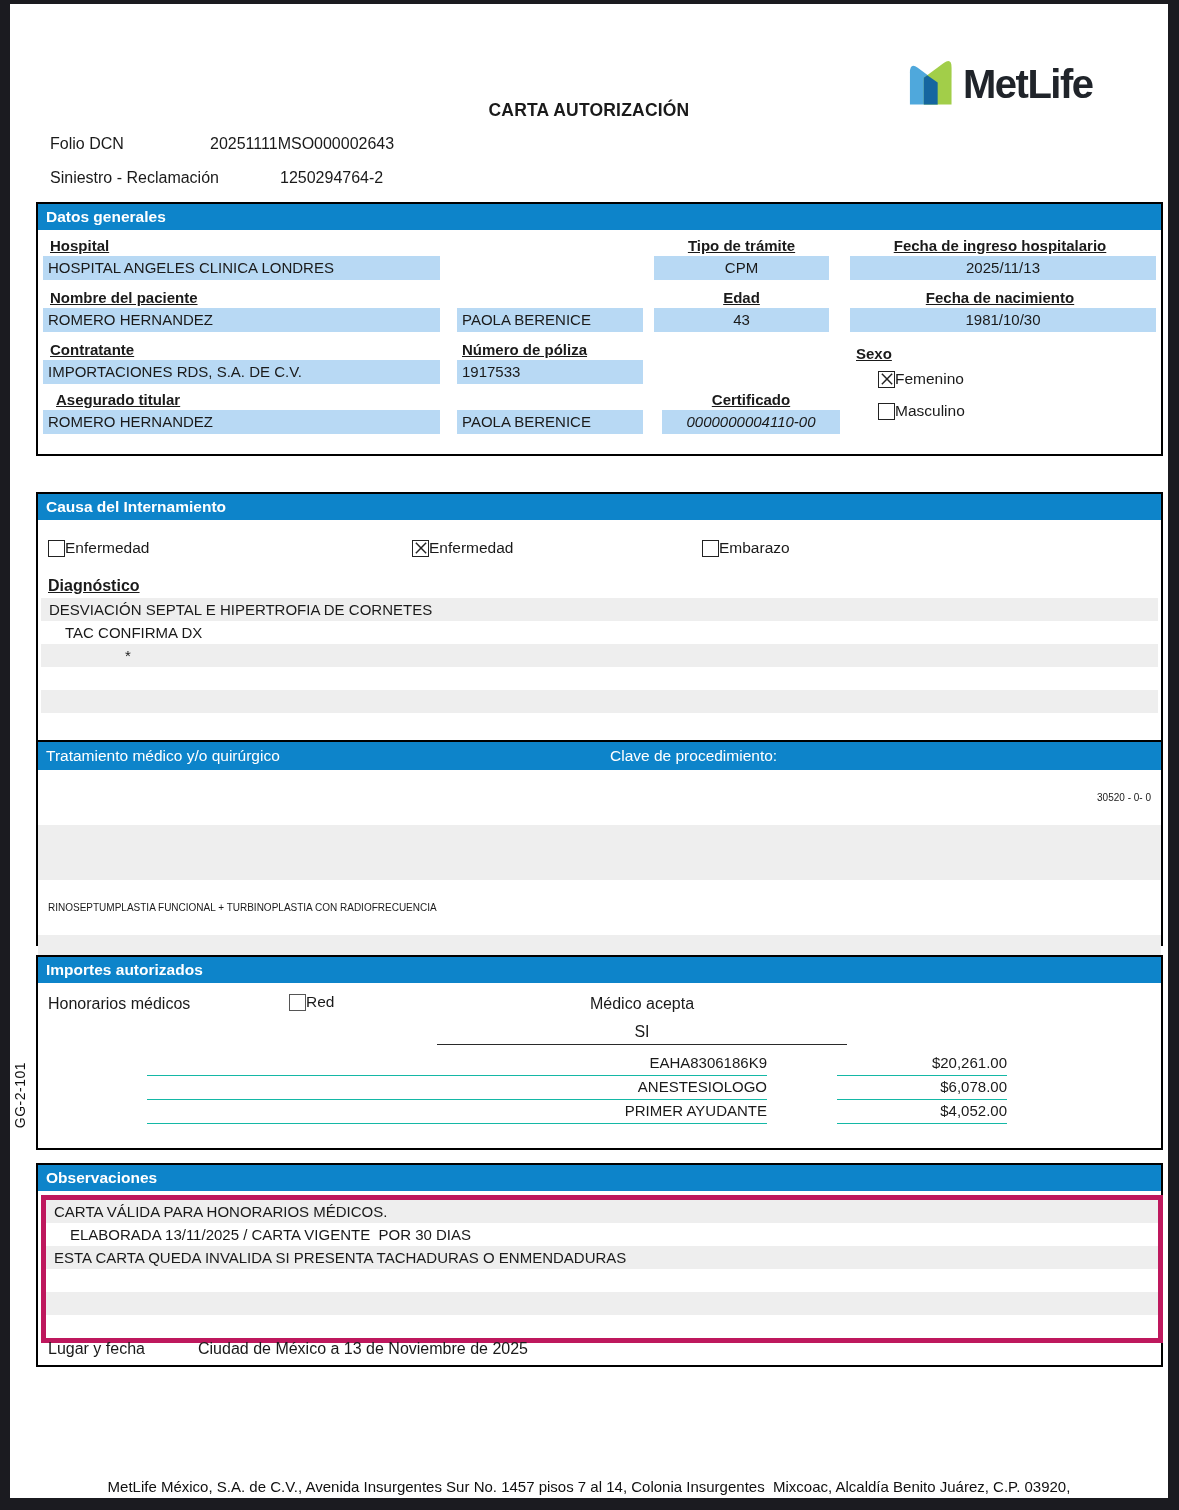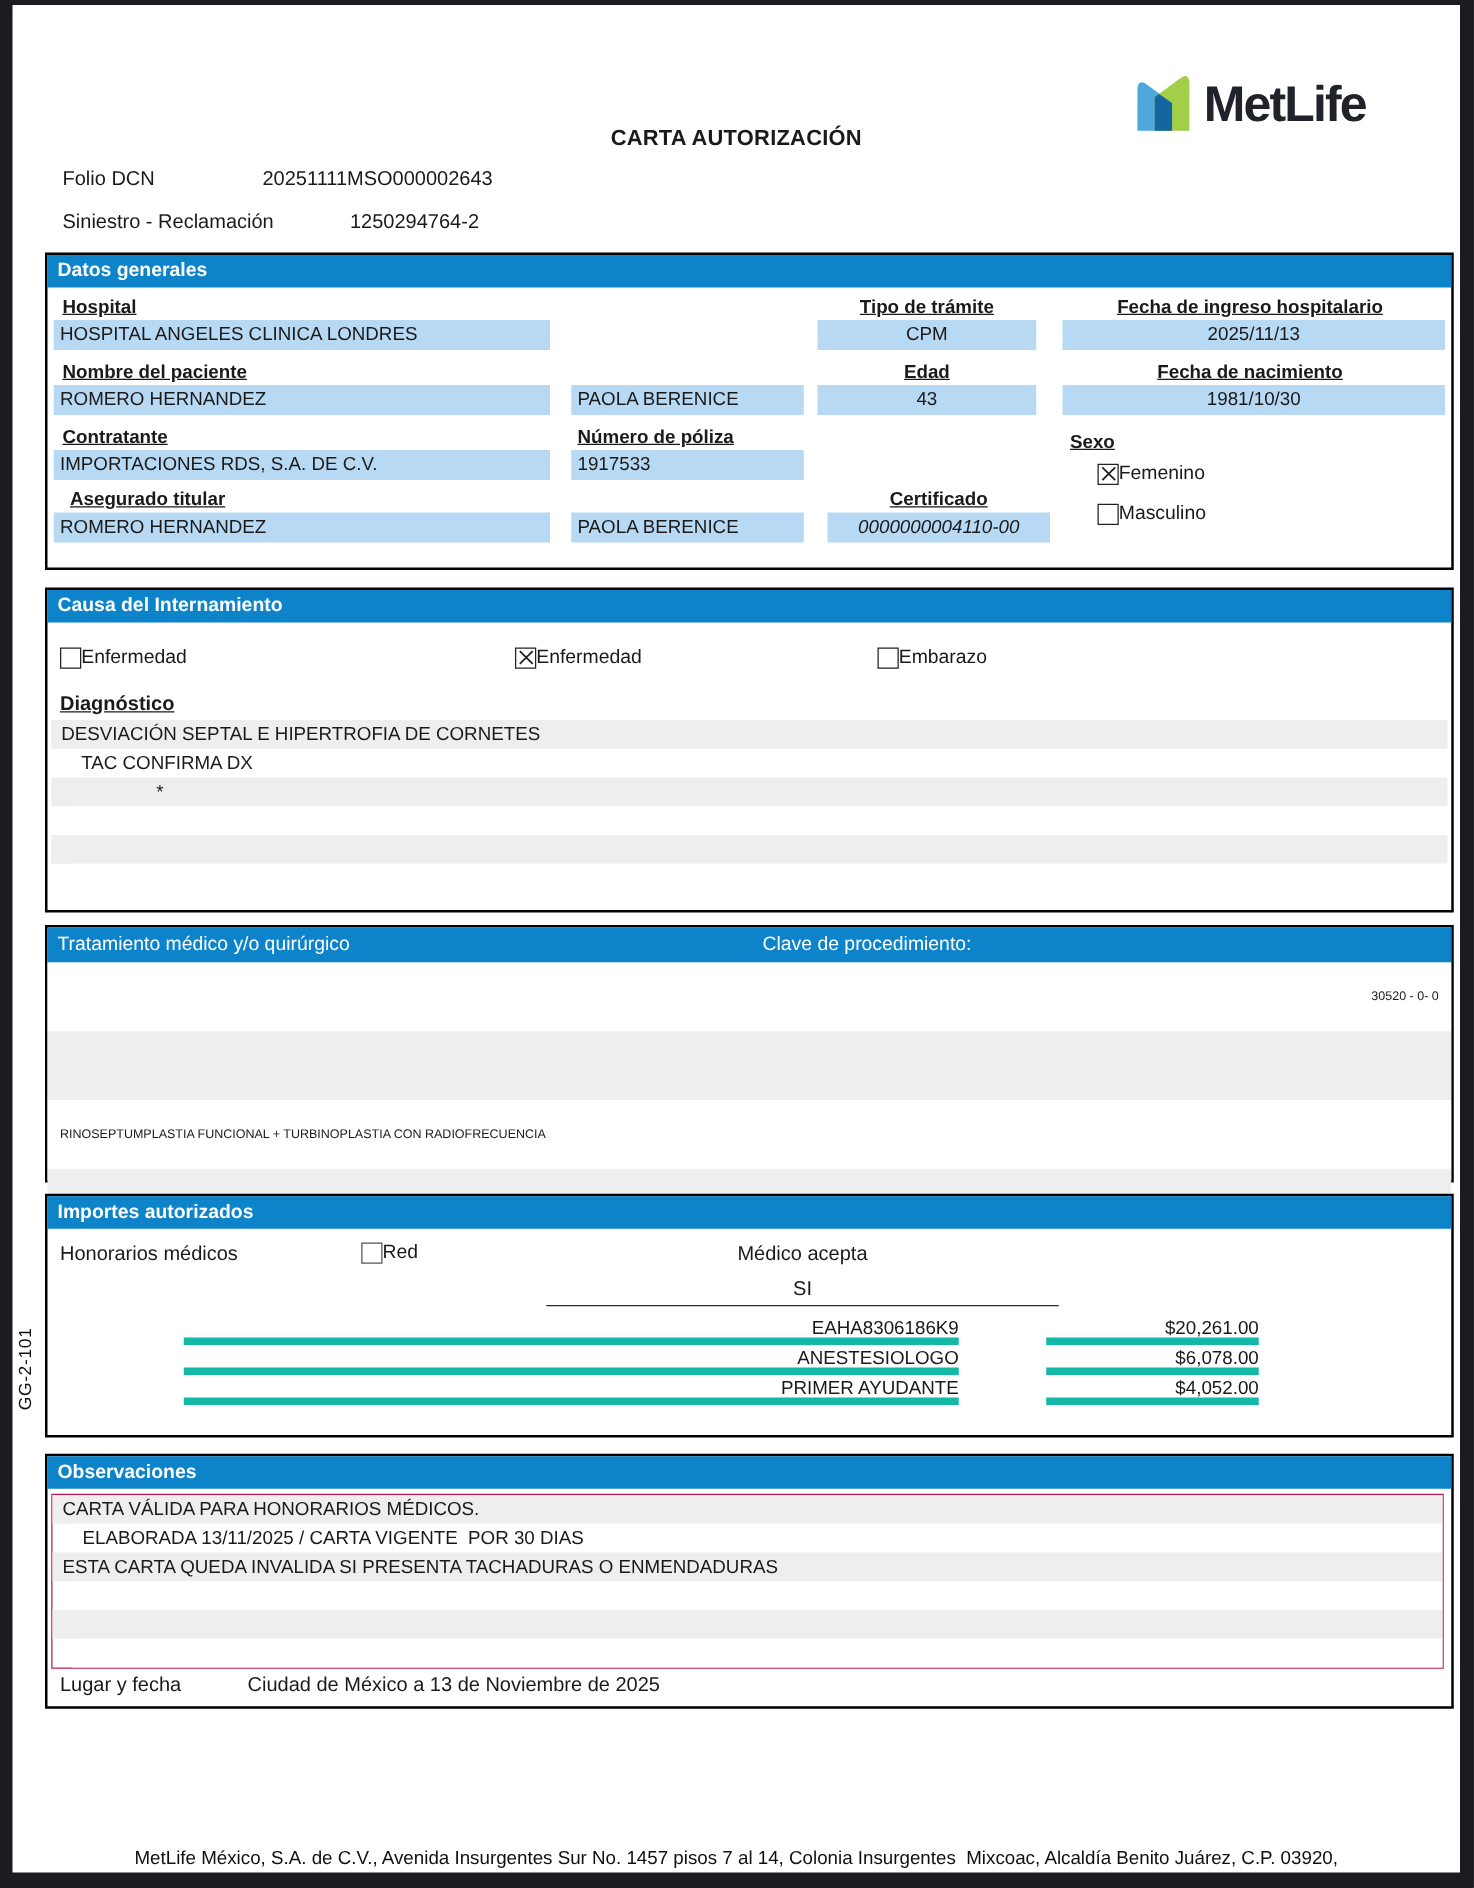--- a/index.html
+++ b/index.html
@@ -33,21 +33,21 @@
   .cb svg{display:block;}
 
   
   .stripe-row{height:23px;line-height:23px;font-size:15px;padding:0 8px;white-space:pre;overflow:hidden;}
   .stripe-row.g{background:#eeeeee;}
   .stripe-row.w{background:#ffffff;margin-left:16px;}
   .trow{height:25px;line-height:25px;font-size:10px;padding:15px 10px;white-space:pre;overflow:hidden;}
   .trow.g{background:#eeeeee;}
   .trow.w{background:#ffffff;}
 
-  .uline{border-bottom:6px solid #14b8a6;}
+  .uline{border-bottom:1px solid #14b8a6;}
   .amt-row{position:absolute;height:24px;line-height:22px;font-size:15px;box-sizing:border-box;}
 
   .side-code{position:absolute;left:2px;top:1058px;writing-mode:vertical-rl;transform:rotate(180deg);
     font-size:14px;letter-spacing:.5px;color:#111;}
 
   .footer{position:absolute;left:0;top:1414px;width:100%;text-align:center;font-size:15px;
     line-height:27.5px;color:#101010;white-space:pre-wrap;}
 </style>
 </head>
 <body>
@@ -115,21 +115,21 @@
     </div>
 
     <div class="abs lbl" style="left:18px;top:186px;">Asegurado titular</div>
     <div class="abs lbl ctr" style="left:624px;top:186px;width:178px;">Certificado</div>
 
     <div class="abs field" style="left:5px;top:206px;width:397px;">ROMERO HERNANDEZ</div>
     <div class="abs field" style="left:419px;top:206px;width:186px;">PAOLA BERENICE</div>
     <div class="abs field ctr" style="left:624px;top:206px;width:178px;font-style:italic;">0000000004110-00</div>
   </div>
 
-  <div class="sec" style="top:466px;height:260px;">
+  <div class="sec" style="top:488px;height:260px;">
     <div class="sec-head">Causa del Internamiento</div>
 
     <div class="abs cbrow" style="left:10px;top:45px;">
       <span class="cb"></span>
       <span>Enfermedad</span>
     </div>
     <div class="abs cbrow" style="left:374px;top:45px;">
       <span class="cb">
         <svg width="12" height="12" viewBox="0 0 14 14">
             <path d="M1,1 L13,13 M13,1 L1,13" stroke="#222" stroke-width="1.7" fill="none"></path>
@@ -190,21 +190,21 @@
     <div class="amt-row uline rt" style="left:109px;top:119px;width:620px;">ANESTESIOLOGO</div>
     <div class="amt-row uline rt" style="left:799px;top:119px;width:170px;">$6,078.00</div>
 
     <div class="amt-row uline rt" style="left:109px;top:143px;width:620px;">PRIMER AYUDANTE</div>
     <div class="amt-row uline rt" style="left:799px;top:143px;width:170px;">$4,052.00</div>
   </div>
 
   <div class="sec" style="top:1159px;height:204px;">
     <div class="sec-head">Observaciones</div>
 
-    <div class="abs" style="left:3px;top:30px;width:1112px;border:1px solid #be185d;">
+    <div class="abs" style="left:3px;top:30px;width:1112px;border:5px solid #be185d;">
       <div class="stripe-row g">CARTA VÁLIDA PARA HONORARIOS MÉDICOS.</div>
       <div class="stripe-row w">ELABORADA 13/11/2025 / CARTA VIGENTE  POR 30 DIAS</div>
       <div class="stripe-row g">ESTA CARTA QUEDA INVALIDA SI PRESENTA TACHADURAS O ENMENDADURAS</div>
       <div class="stripe-row w"></div>
       <div class="stripe-row g"></div>
       <div class="stripe-row w"></div>
     </div>
 
     <div class="abs t16" style="left:10px;top:173px;">Lugar y fecha</div>
     <div class="abs t16" style="left:160px;top:173px;">Ciudad de México a 13 de Noviembre de 2025</div>

